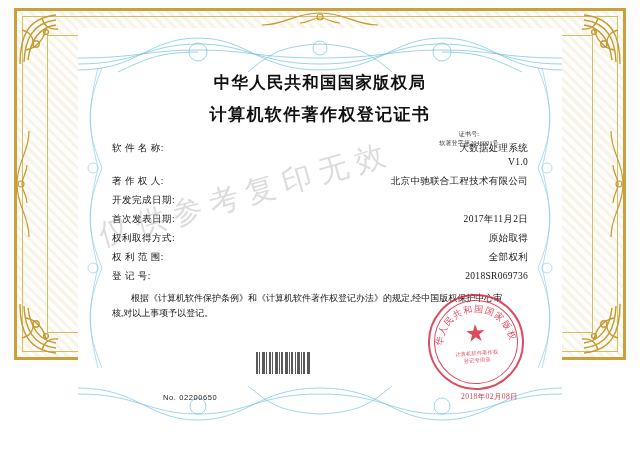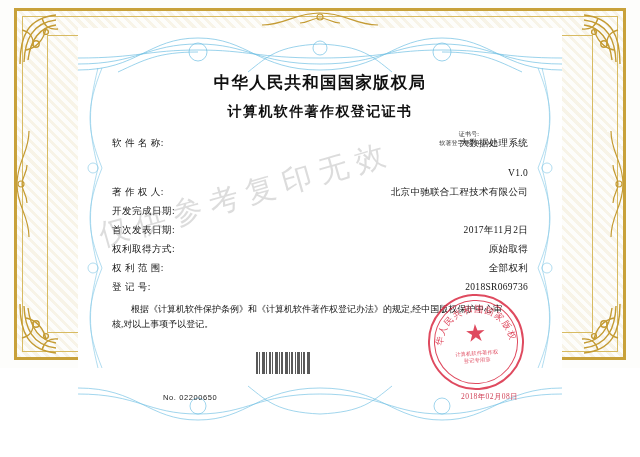--- a/index.html
+++ b/index.html
@@ -117,21 +117,21 @@
   .title-main {
     text-align: center;
     font-size: 16.5px;
     font-weight: bold;
     letter-spacing: 1.2px;
     color: #101010;
     margin-top: 6px;
   }
   .title-sub {
     text-align: center;
-    font-size: 14px;
+    font-size: 17px;
     font-weight: bold;
     letter-spacing: 1.4px;
     color: #101010;
     margin-top: 9px;
   }
 
   .field-list {
     margin-top: 18px;
     font-size: 9.5px;
     line-height: 1.0;
@@ -149,21 +149,21 @@
     color: #151515;
     white-space: nowrap;
   }
   .field-value {
     flex: 1;
     color: #151515;
     letter-spacing: 0.3px;
     text-align: right;
   }
   .field-value.second-line {
-    margin-top: 20px;
+    margin-top: 4px;
     display: block;
   }
 
   
   .cert-no-box {
     position: absolute;
     right: 4px;
     top: 64px;
     text-align: center;
     font-size: 6px;

